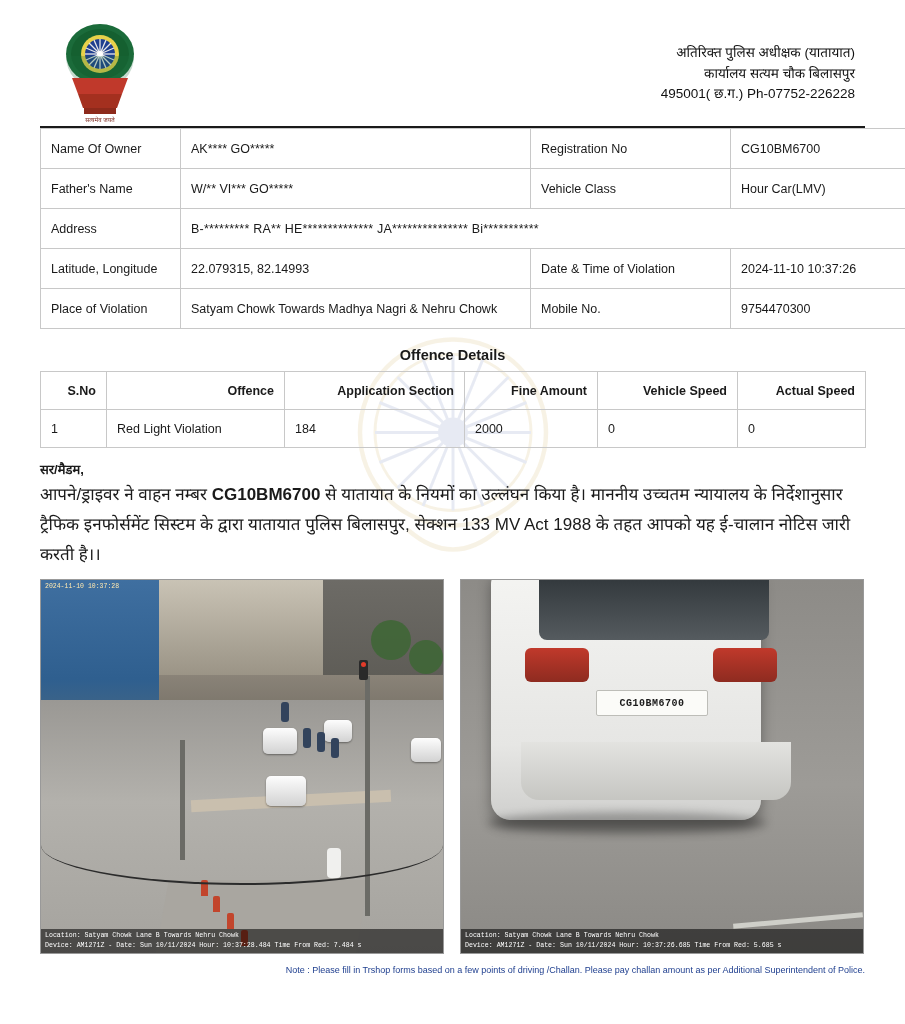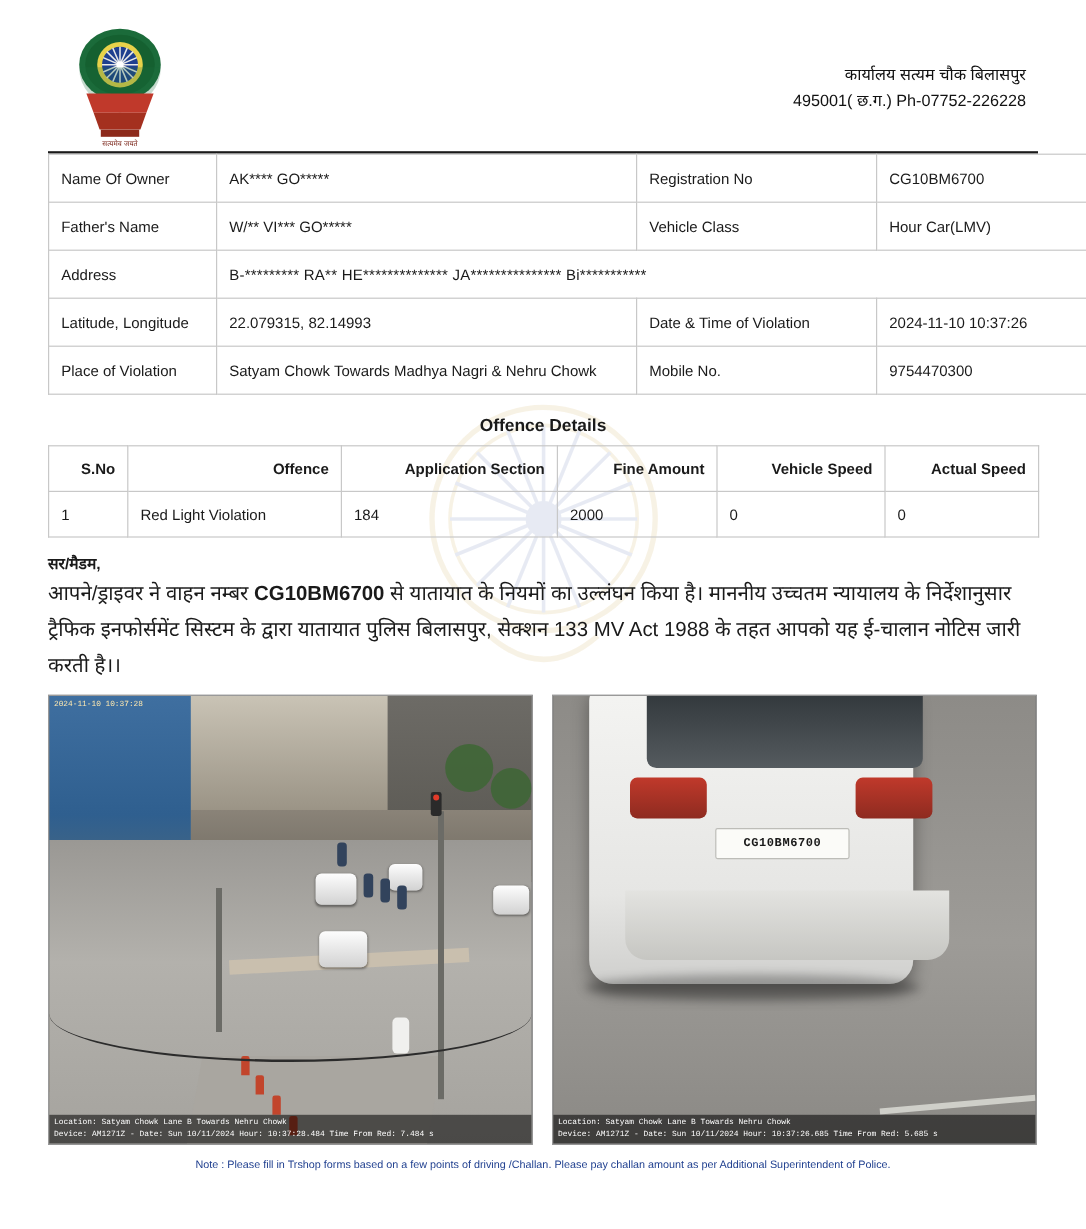--- a/index.html
+++ b/index.html
@@ -279,21 +279,21 @@
     z-index: 0;
     pointer-events: none;
   }
   .content { position: relative; z-index: 2; }
 
   
   .footer-note {
     margin-top: 10px;
     font-size: 9px;
     color: #1f3f8f;
-    text-align: center;
+    text-align: right;
     line-height: 1.5;
   }
 </style>
 </head>
 <body>
 
 <div class="page">
 
   <svg class="watermark" viewBox="0 0 200 200">
     <circle cx="100" cy="95" r="62" fill="none" stroke="#b8860b" stroke-width="3"></circle>
@@ -335,20 +335,21 @@
           <circle cx="52" cy="34" r="3" fill="#fff"></circle>
           <path d="M18 36 q0 26 34 38 q34 -12 34 -38 z" fill="#1b6b3a" opacity=".25"></path>
           <path d="M24 58 h56 l-6 16 h-44 z" fill="#c0392b"></path>
           <path d="M30 74 h44 l-5 14 h-34 z" fill="#a4301f"></path>
           <rect x="36" y="88" width="32" height="6" fill="#8d2a1b"></rect>
           <text x="52" y="102" font-size="6" text-anchor="middle" fill="#7a2418" font-family="DejaVu Sans, sans-serif">सत्यमेव जयते</text>
         </svg>
       </div>
 
       <div class="dept-block">
+        <div>अतिरिक्त पुलिस अधीक्षक (यातायात)</div>
         <div>कार्यालय सत्यम चौक बिलासपुर</div>
         <div>495001( छ.ग.) Ph-07752-226228</div>
       </div>
     </div>
 
     <hr class="hr-thick">
 
 
     <table class="info-table">
       <tbody>

